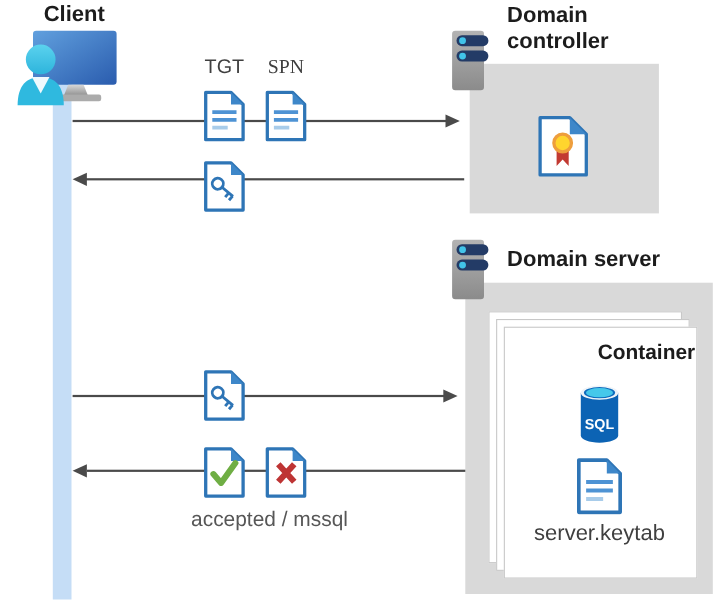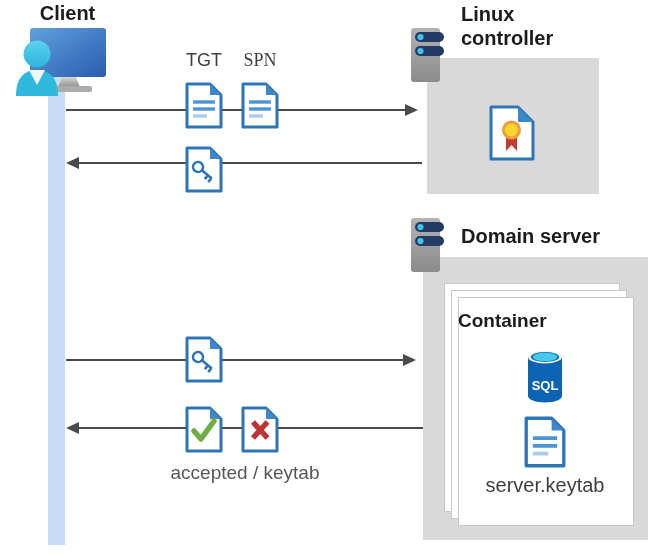--- a/index.html
+++ b/index.html
@@ -112,21 +112,21 @@
   <svg class="abs z3" style="left:185px;top:146px;" width="38" height="47" viewBox="0 0 38 47">
     <path class="doc-body" d="M2 2 H25 L36 13 V45 H2 Z"></path>
     <path class="doc-fold" d="M25 2 L36 13 H25 Z"></path>
     <g class="key-glyph" transform="rotate(40 13 21)">
       <circle cx="13" cy="21" r="5"></circle>
       <path d="M18 21 L31 21 M26 21 L26 26 M30.5 21 L30.5 26"></path>
     </g>
   </svg>
 
   <div class="abs gray-box z1" style="left:427px;top:58px;width:172px;height:136px;"></div>
-  <div class="abs title z3" style="left:461px;top:2px;width:125px;">Linux controller</div>
+  <div class="abs title z3" style="left:461px;top:2px;width:125px;">Domain controller</div>
   <svg class="abs z3" style="left:410px;top:27px;" width="36" height="56" viewBox="0 0 36 56">
     <rect class="server-body" x="1" y="1" width="29" height="54" rx="3"></rect>
     <rect class="server-bar" x="5" y="5" width="29" height="10" rx="5"></rect>
     <circle class="server-dot" cx="10.5" cy="10" r="3.1"></circle>
     <rect class="server-bar" x="5" y="19" width="29" height="10" rx="5"></rect>
     <circle class="server-dot" cx="10.5" cy="24" r="3.1"></circle>
   </svg>
   <svg class="abs z3" style="left:489px;top:105px;" width="46" height="56" viewBox="0 0 46 56">
     <path class="doc-body" d="M2 2 H29 L44 17 V54 H2 Z"></path>
     <path class="doc-fold" d="M29 2 L44 17 H29 Z"></path>
@@ -152,37 +152,37 @@
   <svg class="abs z3" style="left:185px;top:406px;" width="38" height="47" viewBox="0 0 38 47">
     <path class="doc-body" d="M2 2 H25 L36 13 V45 H2 Z"></path>
     <path class="doc-fold" d="M25 2 L36 13 H25 Z"></path>
     <path class="check-glyph" d="M9 25 L16 33 L29 15"></path>
   </svg>
   <svg class="abs z3" style="left:241px;top:406px;" width="38" height="47" viewBox="0 0 38 47">
     <path class="doc-body" d="M2 2 H25 L36 13 V45 H2 Z"></path>
     <path class="doc-fold" d="M25 2 L36 13 H25 Z"></path>
     <path class="x-glyph" d="M12 16 L26.5 32 M26.5 16 L12 32"></path>
   </svg>
-  <div class="abs caption z3" style="left:120px;top:462px;width:250px;">accepted / keytab</div>
+  <div class="abs caption z3" style="left:120px;top:462px;width:250px;">accepted / mssql</div>
 
   <div class="abs gray-box z1" style="left:423px;top:257px;width:225px;height:283px;"></div>
   <div class="abs title z3" style="left:461px;top:224px;width:190px;white-space:nowrap;">Domain server</div>
   <svg class="abs z3" style="left:410px;top:217px;" width="36" height="56" viewBox="0 0 36 56">
     <rect class="server-body" x="1" y="1" width="29" height="54" rx="3"></rect>
     <rect class="server-bar" x="5" y="5" width="29" height="10" rx="5"></rect>
     <circle class="server-dot" cx="10.5" cy="10" r="3.1"></circle>
     <rect class="server-bar" x="5" y="19" width="29" height="10" rx="5"></rect>
     <circle class="server-dot" cx="10.5" cy="24" r="3.1"></circle>
   </svg>
 
   <div class="abs card z2" style="left:444px;top:283px;width:174px;height:227px;"></div>
   <div class="abs card z2" style="left:451px;top:290px;width:174px;height:227px;"></div>
   <div class="abs card z2" style="left:458px;top:297px;width:174px;height:227px;"></div>
 
-  <div class="abs title z3" style="left:458px;top:310px;width:174px;text-align:left;font-size:19px;">Container</div>
+  <div class="abs title z3" style="left:458px;top:310px;width:174px;text-align:right;font-size:19px;">Container</div>
 
   <svg class="abs z3" style="left:526px;top:349px;" width="38" height="55" viewBox="0 0 38 55">
     <path class="sql-body" d="M2 8 L2 47 C2 50.6 9.6 53.5 19 53.5 C28.4 53.5 36 50.6 36 47 L36 8 Z"></path>
     <ellipse class="sql-rim" cx="19" cy="8" rx="17" ry="6.5"></ellipse>
     <ellipse class="sql-ring" cx="19" cy="8" rx="14.2" ry="5.1"></ellipse>
     <ellipse class="sql-inner" cx="19" cy="8" rx="12.2" ry="4.2"></ellipse>
     <text class="sql-text" x="19" y="41" text-anchor="middle">SQL</text>
   </svg>
 
   <svg class="abs z3" style="left:524px;top:416px;" width="42" height="52" viewBox="0 0 38 47">

